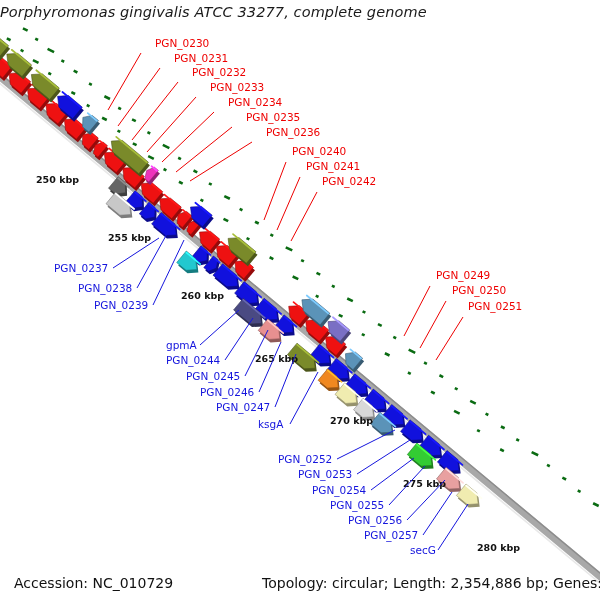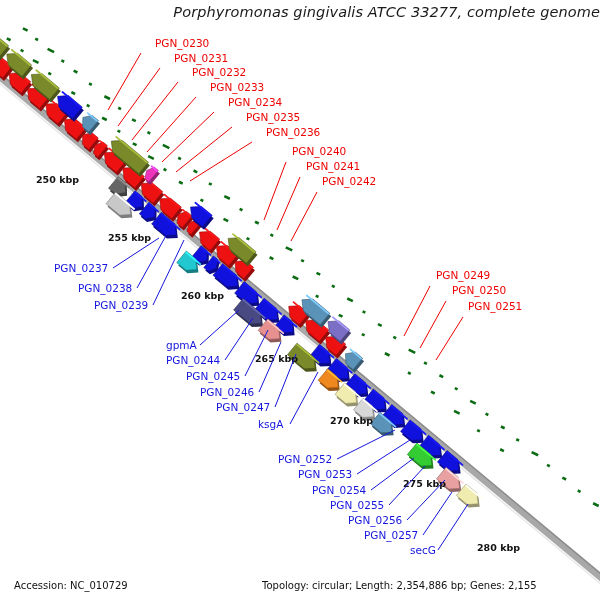--- a/index.html
+++ b/index.html
@@ -1,22 +1,22 @@
 <!DOCTYPE html>
 <html><head>
 <meta charset="utf-8">
 <style>
   html,body{margin:0;padding:0;background:#fff;}
   body{width:600px;height:600px;overflow:hidden;
        font-family:"DejaVu Sans","Liberation Sans",sans-serif;}
   #stage{position:relative;width:600px;height:600px;background:#ffffff;}
   #map{position:absolute;left:0;top:0;width:600px;height:600px;}
-  .title{position:absolute;left:0;top:4px;width:600px;text-align:right;
+  .title{position:absolute;left:0;top:4px;width:600px;text-align:left;
          font-style:italic;font-size:14.5px;color:#1a1a1a;letter-spacing:.1px;}
-  .footer{position:absolute;bottom:9px;font-size:10px;color:#111;white-space:nowrap;}
+  .footer{position:absolute;bottom:9px;font-size:14px;color:#111;white-space:nowrap;}
   .footer.acc{left:14px;}
   .footer.topo{left:262px;}
   text{font-family:"DejaVu Sans","Liberation Sans",sans-serif;}
 </style>
 </head>
 <body>
 
 <div id="stage">
 
   <div class="title">Porphyromonas gingivalis ATCC 33277, complete genome</div>

